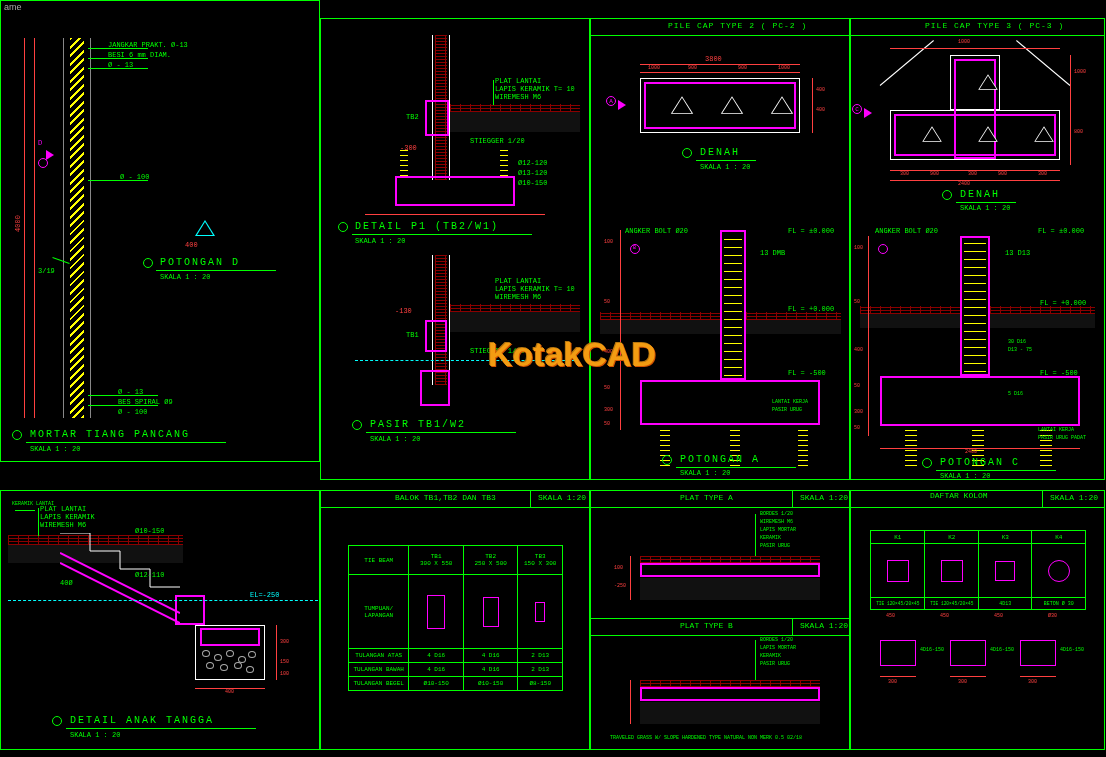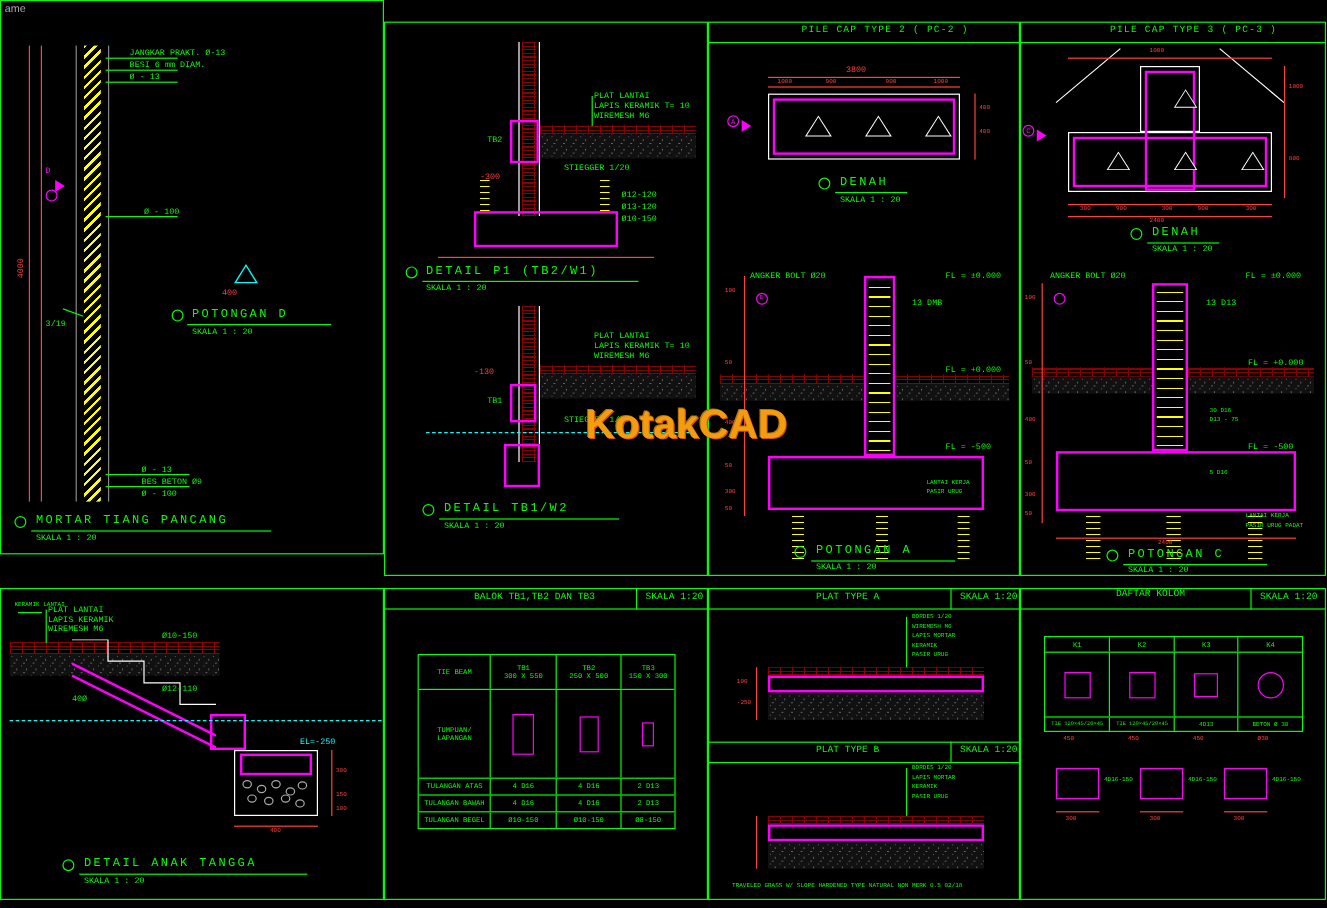--- a/index.html
+++ b/index.html
@@ -220,21 +220,21 @@
 
 <div class="leader" style="left:88px;top:180px;width:60px"></div>
 <div class="txt" style="left:120px;top:174px">Ø - 100</div>
 
 <div class="leader" style="left:52px;top:260px;width:18px;transform:rotate(20deg)"></div>
 <div class="txt" style="left:38px;top:268px">3/19</div>
 
 <div class="leader" style="left:88px;top:395px;width:70px"></div>
 <div class="txt" style="left:118px;top:389px">Ø - 13</div>
 <div class="leader" style="left:88px;top:405px;width:70px"></div>
-<div class="txt" style="left:118px;top:399px">BES BETON Ø9</div>
+<div class="txt" style="left:118px;top:399px">BES SPIRAL Ø9</div>
 <div class="txt" style="left:118px;top:409px">Ø - 100</div>
 
 <div class="tri" style="left:195px;top:220px"></div>
 <div class="txt red" style="left:185px;top:242px">400</div>
 <div class="txt big" style="left:160px;top:258px">POTONGAN   D</div>
 <div class="title-line" style="left:156px;top:270px;width:120px"></div>
 <div class="txt" style="left:160px;top:274px">SKALA  1 : 20</div>
 <div class="arrow-mark" style="left:143px;top:258px"></div>
 
 <div class="sect-arrow" style="left:46px;top:150px"></div>
@@ -283,21 +283,21 @@
 <div class="rect-mag" style="left:420px;top:370px;width:30px;height:36px"></div>
 <div class="dash-line" style="left:355px;top:360px;width:220px"></div>
 
 <div class="txt" style="left:495px;top:278px">PLAT LANTAI</div>
 <div class="txt" style="left:495px;top:286px">LAPIS KERAMIK T= 10</div>
 <div class="txt" style="left:495px;top:294px">WIREMESH M6</div>
 <div class="txt" style="left:406px;top:332px">TB1</div>
 <div class="txt red" style="left:395px;top:308px">-130</div>
 <div class="txt" style="left:470px;top:348px">STIEGGER 1/20</div>
 
-<div class="txt big" style="left:370px;top:420px">DETAIL TB1/W2</div>
+<div class="txt big" style="left:370px;top:420px">PASIR TB1/W2</div>
 <div class="title-line" style="left:366px;top:432px;width:150px"></div>
 <div class="txt" style="left:370px;top:436px">SKALA 1 : 20</div>
 <div class="arrow-mark" style="left:352px;top:420px"></div>
 
 <div class="txt med" style="left:668px;top:22px;letter-spacing:1px">PILE CAP TYPE 2 ( PC-2 )</div>
 
 <div class="rect-wht" style="left:640px;top:78px;width:160px;height:55px"></div>
 <div class="rect-mag" style="left:644px;top:82px;width:152px;height:47px"></div>
 <div class="pile-tri" style="left:668px;top:94px;transform:scale(0.8)"></div>
 <div class="pile-tri" style="left:718px;top:94px;transform:scale(0.8)"></div>
@@ -459,21 +459,21 @@
     <span style="left:46px;top:18px"></span>
 </div>
 <div class="dash-line" style="left:8px;top:600px;width:310px"></div>
 
 <div class="txt" style="left:40px;top:506px">PLAT LANTAI</div>
 <div class="txt" style="left:40px;top:514px">LAPIS KERAMIK</div>
 <div class="txt" style="left:40px;top:522px">WIREMESH M6</div>
 <div class="leader-v" style="left:38px;top:508px;height:28px"></div>
 <div class="txt" style="left:135px;top:528px">Ø10-150</div>
 <div class="txt" style="left:135px;top:572px">Ø12-110</div>
-<div class="txt cyan" style="left:250px;top:616px">EL=-250</div>
+<div class="txt cyan" style="left:250px;top:592px">EL=-250</div>
 <div class="txt" style="left:60px;top:580px">40Ø</div>
 <div class="txt red" style="left:225px;top:690px;font-size:5px">400</div>
 <div class="dim-line" style="left:195px;top:688px;width:70px"></div>
 <div class="dim-line-v" style="left:276px;top:625px;height:55px"></div>
 <div class="txt red" style="left:280px;top:640px;font-size:5px">300</div>
 <div class="txt red" style="left:280px;top:660px;font-size:5px">150</div>
 <div class="txt red" style="left:280px;top:672px;font-size:5px">100</div>
 <div class="leader" style="left:15px;top:510px;width:20px"></div>
 <div class="txt" style="left:12px;top:502px;font-size:5px">KERAMIK LANTAI</div>
 

